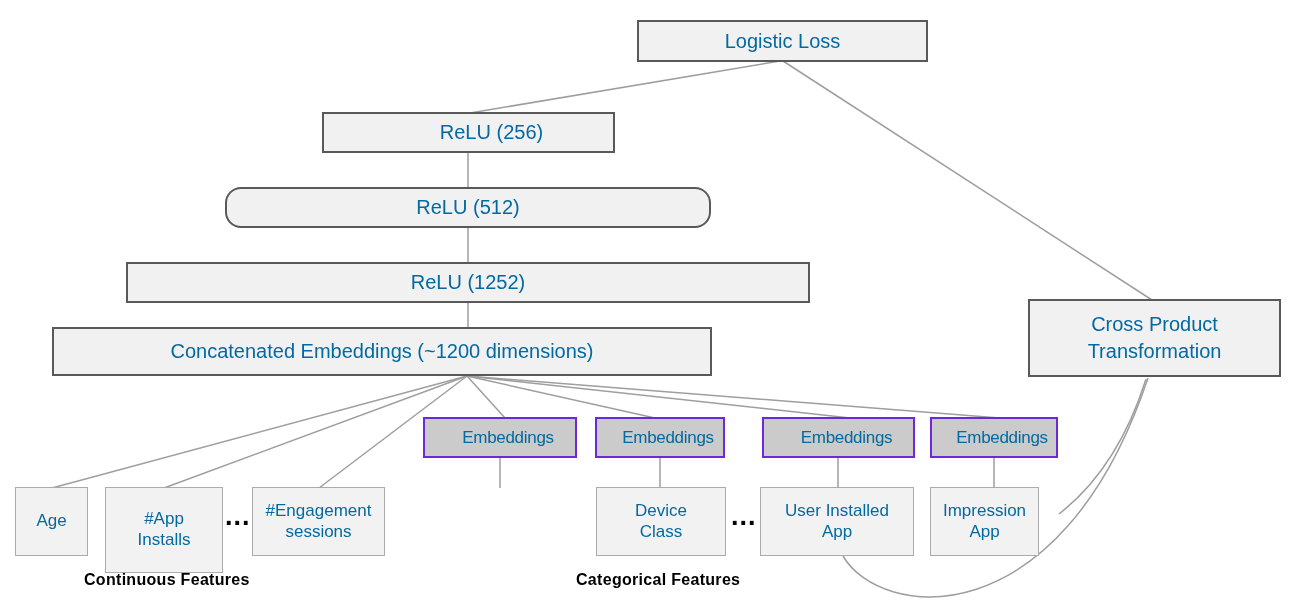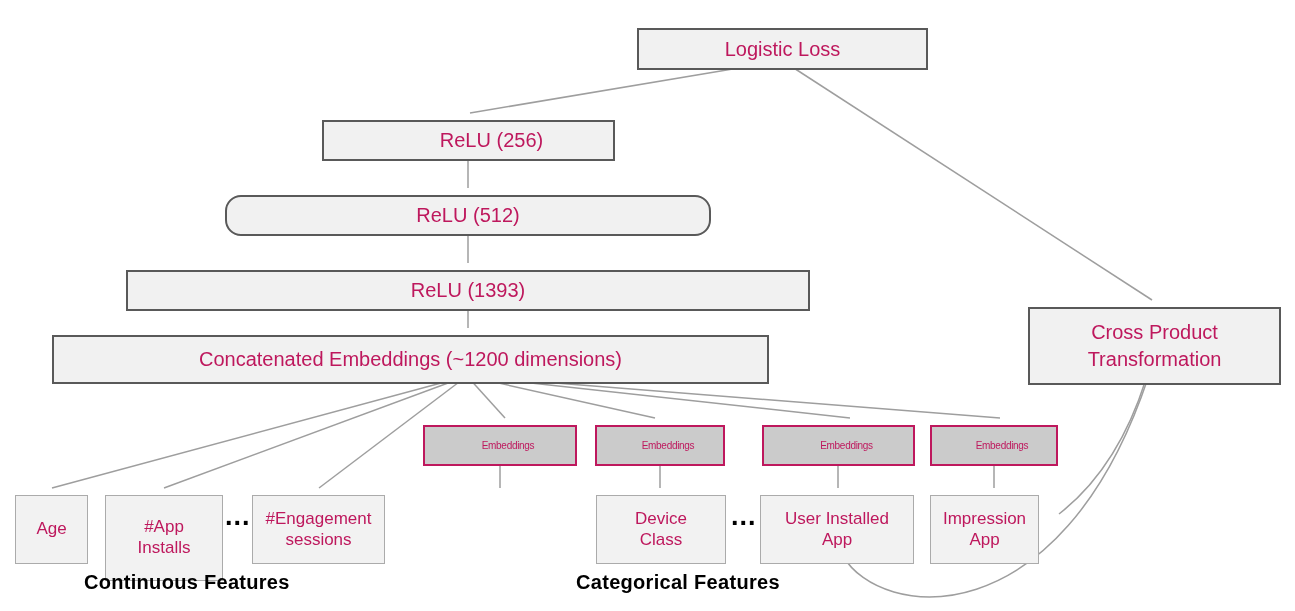--- a/index.html
+++ b/index.html
@@ -6,41 +6,41 @@
   #canvas {
     position:relative; width:1295px; height:611px;
     font-family:"Liberation Sans", sans-serif; background:#ffffff;
     overflow:hidden;
   }
   #connectors { position:absolute; left:0; top:0; z-index:0; }
 
   .box {
     position:absolute; z-index:1; box-sizing:border-box;
     display:flex; align-items:center; justify-content:center;
-    text-align:center; color:#be185d; background:#f1f1f1;margin-top:8px;
+    text-align:center; color:#0369a1; background:#f1f1f1;
   }
   .box-main   { border:2px solid #595959; font-size:20px; }
-  .box-embed  { border:2px solid #be185d; background:#cbcbcb;
-                font-size:10px; letter-spacing:-0.3px;padding-left:16px; }
+  .box-embed  { border:2px solid #6d28d9; background:#cbcbcb;
+                font-size:17px; letter-spacing:-0.3px;padding-left:16px; }
   .box-feat   { border:1.5px solid #ababab; background:#f2f2f2;
                 font-size:17px; line-height:1.22; }
   .box-feat span, .box-main span { display:inline-block; }
 
   .wrap-70  { max-width:70px; }
   .wrap-110 { max-width:110px; }
   .wrap-120 { max-width:122px; }
   .wrap-130 { max-width:132px; }
   .wrap-160 { max-width:165px; line-height:1.35; }
 
   .dots {
     position:absolute; z-index:1; font-size:27px; font-weight:bold;
     letter-spacing:1px; color:#000;
   }
   .group-label {
-    position:absolute; z-index:1; font-size:20px; font-weight:bold;
+    position:absolute; z-index:1; font-size:16px; font-weight:bold;
     letter-spacing:0.3px; color:#000;
   }
 </style>
 </head>
 <body>
 
 <div id="canvas">
 
   <svg id="connectors" width="1295" height="611" viewBox="0 0 1295 611" fill="none" stroke="#9e9e9e" stroke-width="1.5">
 
@@ -74,24 +74,24 @@
 
   <div class="box box-main" style="left:322px; top:112px; width:293px; height:41px;padding-left:46px;">
     <span>ReLU (256)</span>
   </div>
 
   <div class="box box-main" style="left:225px; top:187px; width:486px; height:41px;border-radius:16px;">
     <span>ReLU (512)</span>
   </div>
 
   <div class="box box-main" style="left:126px; top:262px; width:684px; height:41px;">
-    <span>ReLU (1393)</span>
+    <span>ReLU (1252)</span>
   </div>
 
-  <div class="box box-main" style="left:52px; top:327px; width:717px; height:49px;">
+  <div class="box box-main" style="left:52px; top:327px; width:660px; height:49px;">
     <span>Concatenated Embeddings (~1200 dimensions)</span>
   </div>
 
   <div class="box box-main" style="left:1028px; top:299px; width:253px; height:78px;">
     <span class="wrap-160">Cross Product Transformation</span>
   </div>
 
   <div class="box box-embed" style="left:423px; top:417px; width:154px; height:41px;">
     <span>Embeddings</span>
   </div>

